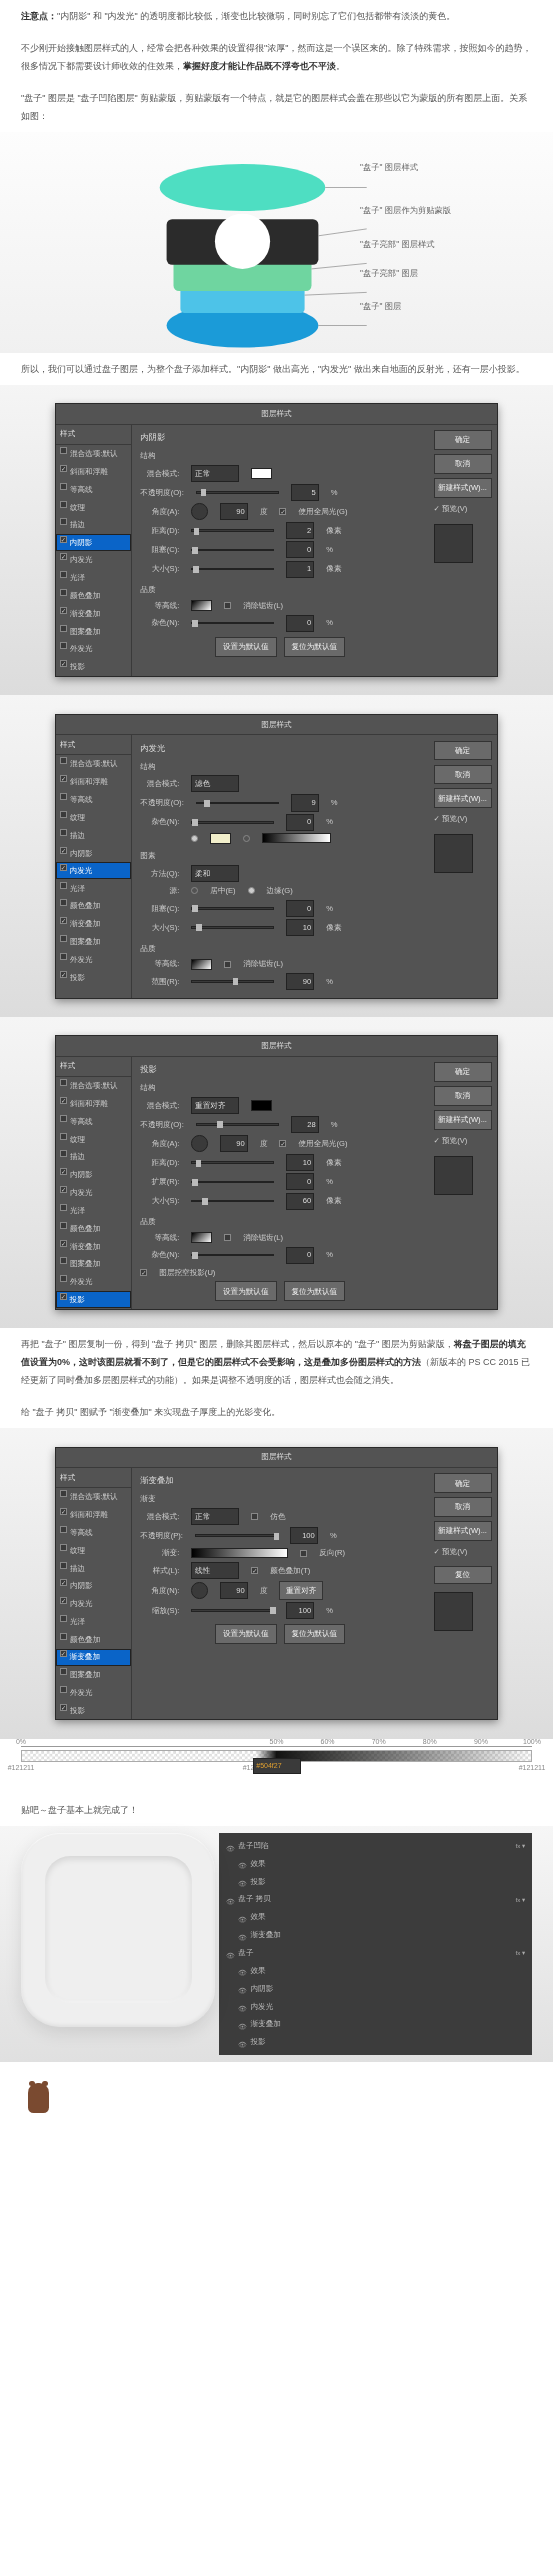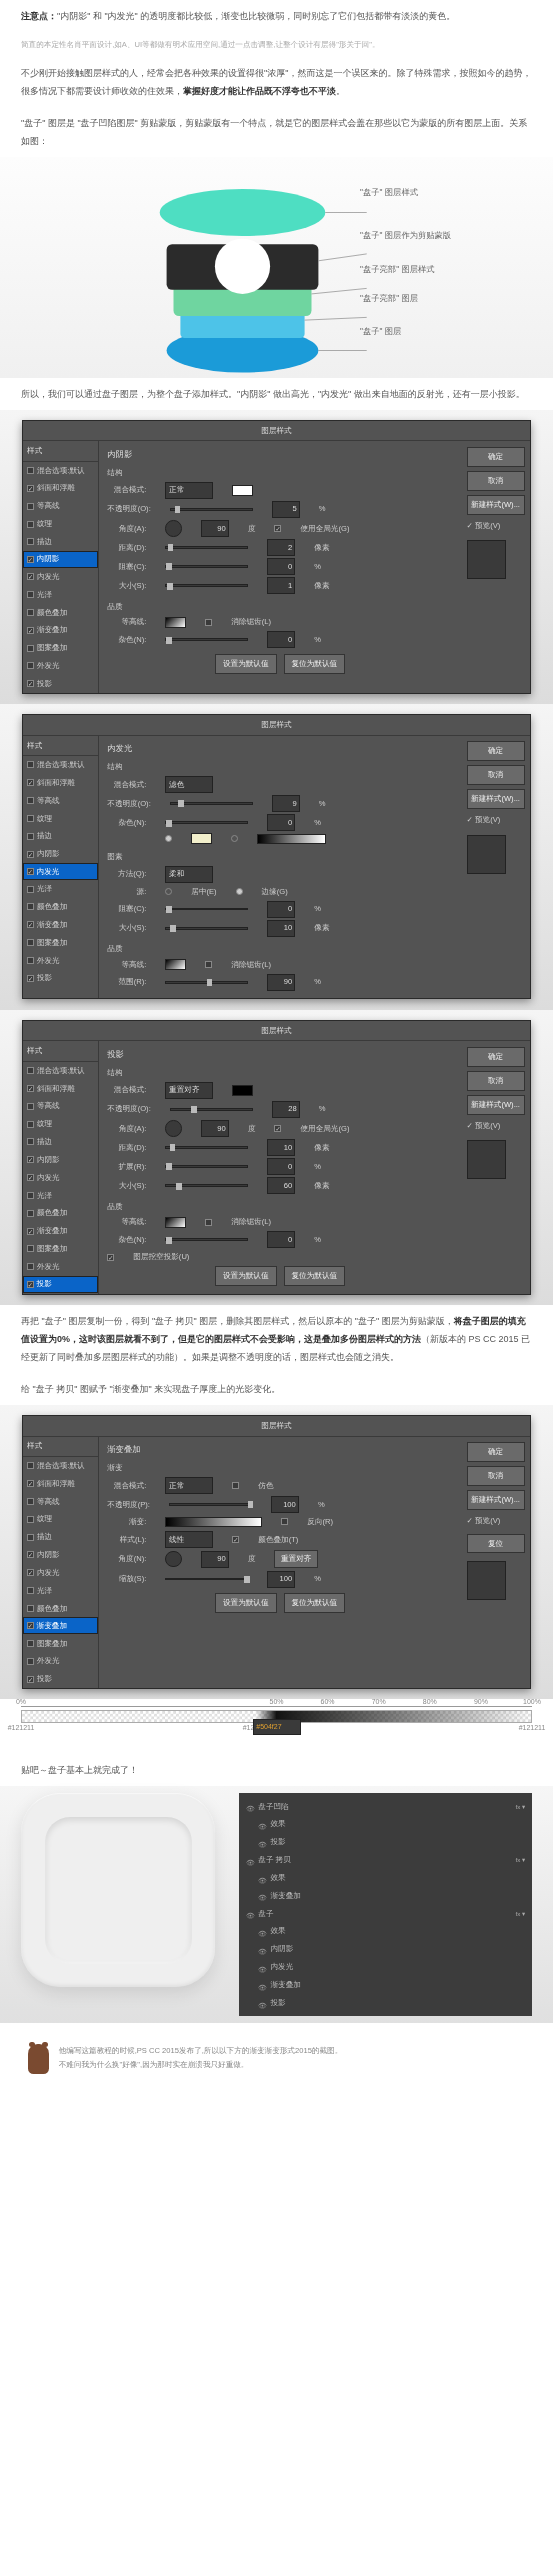--- a/index.html
+++ b/index.html
@@ -5,71 +5,70 @@
 *{margin:0;padding:0;box-sizing:border-box;font-family:"Microsoft YaHei",Arial,sans-serif}
 body{background:#fff;width:553px;margin:0 auto;color:#666;font-size:8.3px;line-height:1.8}
 .wrap{padding:0 21px}
 .tag-line{color:#aaa;font-size:7.6px;padding:5.5px 0}
 .note{font-size:9px;color:#555;padding:7px 0;line-height:2}
 .note b{font-weight:bold;color:#333}
 .diagram{background:linear-gradient(180deg,#fdfdfd,#f0f0f0);padding:21px 0;position:relative;height:221px}
 .diag-svg{display:block;margin:0 auto}
 .diag-lbl{position:absolute;font-size:8.3px;color:#666;white-space:nowrap}
 .panel-wrap{background:linear-gradient(180deg,#f5f5f5,#dcdcdc);padding:10.4px 0}
-.panel{width:509px;margin:0 auto;background:#535353;border:0.7px solid #2a2a2a;box-shadow:0 2.8px 8.3px rgba(0,0,0,.4);color:#ccc;font-size:7.6px}
+.panel{width:443px;margin:8px auto;background:#535353;border:0.7px solid #2a2a2a;box-shadow:0 2.8px 8.3px rgba(0,0,0,.4);color:#ccc;font-size:7.6px}
 .panel-title{background:#535353;text-align:center;padding:2.8px 0;border-bottom:0.7px solid #3a3a3a;color:#ddd}
 .panel-body{display:flex}
 .sidebar{width:76px;border-right:0.7px solid #3a3a3a;background:#535353}
 .side-hdr{padding:2.8px 4.1px;color:#ddd;border-bottom:0.7px solid #3a3a3a}
-.side-item{padding:2.1px 4.1px;display:flex;align-items:center;gap:2.8px;cursor:default}
+.side-item{padding:2.1px 4.1px;display:flex;align-items:flex-start;gap:2.8px;cursor:default}
 .side-item.sel{background:#0a64c8;color:#fff}
 .cb{width:7px;height:7px;border:0.7px solid #888;display:inline-block;background:#3a3a3a}
 .cb.on::after{content:"✓";font-size:6.2px;color:#ccc;display:block;line-height:5.5px}
 .mid{flex:1;padding:5.5px 8.3px}
 .sect{font-size:8.3px;color:#ddd;margin-bottom:4.1px}
-.row{display:flex;align-items:center;gap:19px;margin:2.1px 0;font-size:7.6px}
+.row{display:flex;align-items:center;gap:12px;margin:2.1px 0;font-size:7.6px}
 .row label{min-width:39px;text-align:right;color:#ccc}
 .sel{background:#3a3a3a;border:0.7px solid #222;color:#ddd;padding:0.7px 2.8px;font-size:7.6px;min-width:48px}
 .num{background:#3a3a3a;border:0.7px solid #222;color:#ddd;width:28px;padding:0.7px 2.1px;font-size:7.6px;text-align:right}
 .slider{height:2.8px;background:#3a3a3a;border:0.7px solid #222;width:83px;position:relative}
 .slider .knob{position:absolute;width:5.5px;height:7px;background:#bbb;top:-2.8px}
 .swatch{width:21px;height:11px;border:0.7px solid #222;display:inline-block}
 .grad-bar{width:97px;height:9.7px;border:0.7px solid #222;background:linear-gradient(90deg,#000,#fff)}
 .right{width:69px;padding:5.5px;display:flex;flex-direction:column;gap:4.1px}
 .btn{background:#6a6a6a;border:0.7px solid #333;color:#eee;padding:2.1px 0;text-align:center;font-size:7.6px;cursor:default}
 .prev{width:39px;height:39px;background:#3a3a3a;border:0.7px solid #222;margin-top:4.1px}
 .ruler-wrap{padding:7px 21px;background:#fff}
 .ruler{width:100%;height:41px;position:relative;border-top:0.7px solid #999}
 .ruler .lbl{position:absolute;top:-11px;font-size:7px;color:#888;transform:translateX(-50%)}
 .ruler .stop{position:absolute;bottom:12.4px;font-size:7px;color:#888;transform:translateX(-50%)}
 .ruler .stop.sel{color:#e0a030}
 .grad-checker{height:12.4px;margin-top:2.8px;border:0.7px solid #aaa;background-image:linear-gradient(45deg,#ddd 25%,transparent 25%,transparent 75%,#ddd 75%),linear-gradient(45deg,#ddd 25%,#fff 25%,#fff 75%,#ddd 75%);background-size:5.5px 5.5px;background-position:0 0,2.8px 2.8px;position:relative}
 .grad-checker::after{content:"";position:absolute;inset:0;background:linear-gradient(90deg,rgba(18,18,17,0) 0%,rgba(18,18,17,0) 46%,rgba(18,18,17,1) 50%,rgba(18,18,17,0) 100%)}
-.final-wrap{display:flex;gap:24px;padding:7px 21px;background:linear-gradient(180deg,#f6f6f6,#e0e0e0)}
+.final-wrap{display:flex;gap:4px;padding:7px 21px;background:linear-gradient(180deg,#f6f6f6,#e0e0e0)}
 .icon-prev{width:194px;height:194px;background:#efefef;border-radius:39px;position:relative;box-shadow:0 5.5px 16.6px rgba(0,0,0,.1),inset 0 0.7px 1.4px rgba(255,255,255,.9),inset 0 -1.4px 4.1px rgba(0,0,0,.08)}
 .icon-prev::after{content:"";position:absolute;inset:23.5px;border-radius:25px;box-shadow:inset 0 2.8px 7px rgba(0,0,0,.12),inset 0 -1.4px 2.8px rgba(255,255,255,.6)}
 .layers{flex:1;background:#3c3c3c;color:#bbb;font-size:7.6px;padding:4.1px}
 .lyr{padding:2.1px 2.8px;display:flex;align-items:center;gap:4.1px}
 .lyr.indent{padding-left:15px}
 .eye{width:8.3px;height:8.3px}
 .eye::before{content:"👁";font-size:7px;color:#999}
 .fx{font-size:6.2px;color:#aaa;margin-left:auto}
 .footer{padding:21px 28px;display:flex;gap:9.7px;align-items:flex-start;color:#888;font-size:7.6px;line-height:1.9}
 .bear{width:21px;height:30px;background:#7a4a30;border-radius:9.7px 9.7px 5.5px 5.5px;position:relative}
 .bear::before,.bear::after{content:"";position:absolute;width:5.5px;height:5.5px;background:#7a4a30;border-radius:50%;top:-2.1px}
 .bear::before{left:1.4px}.bear::after{right:1.4px}
 </style>
 </head>
 <body>
 
 <div class="wrap">
 <p class="note">
   <b>注意点：</b><span>"内阴影" 和 "内发光" 的透明度都比较低，渐变也比较微弱，同时别忘了它们包括都带有淡淡的黄色。</span>
 </p>
-<p class="tag-line">简直的本定性名肖平面设计,如A、UI等都做有明术应用空间,通过一点击调整,让整个设计有层得"形关于回"。</p>
 <p class="note">
   <span>不少刚开始接触图层样式的人，经常会把各种效果的设置得很"浓厚"，然而这是一个误区来的。除了特殊需求，按照如今的趋势，很多情况下都需要设计师收敛的住效果，</span><b>掌握好度才能让作品既不浮夸也不平淡</b><span>。</span>
 </p>
 <p class="note">"盘子" 图层是 "盘子凹陷图层" 剪贴蒙版，剪贴蒙版有一个特点，就是它的图层样式会盖在那些以它为蒙版的所有图层上面。关系如图：</p>
 </div>
 
 <div class="diagram">
 <svg class="diag-svg" width="318" height="207" viewBox="0 0 460 300">
 <ellipse cx="180" cy="250" rx="110" ry="32" fill="#1b9bd8"></ellipse>
 <rect x="90" y="178" width="180" height="54" rx="6" fill="#4dc3e8"></rect>
@@ -726,18 +725,14 @@
       </div>
       <div class="lyr indent">
         <span class="eye"></span>
         <span>投影</span>
       </div>
     </div>
 </div>
 
 <div class="footer">
 <div class="bear"></div>
-<div>
-      <div>他编写这篇教程的时候,PS CC 2015发布了,所以以下方的渐变渐变形式2015的截图。</div>
-      <div>不难问我为什么换"好像",因为那时实在崩溃我只好重做。</div>
-    </div>
 </div>
 
 
 </body></html>

